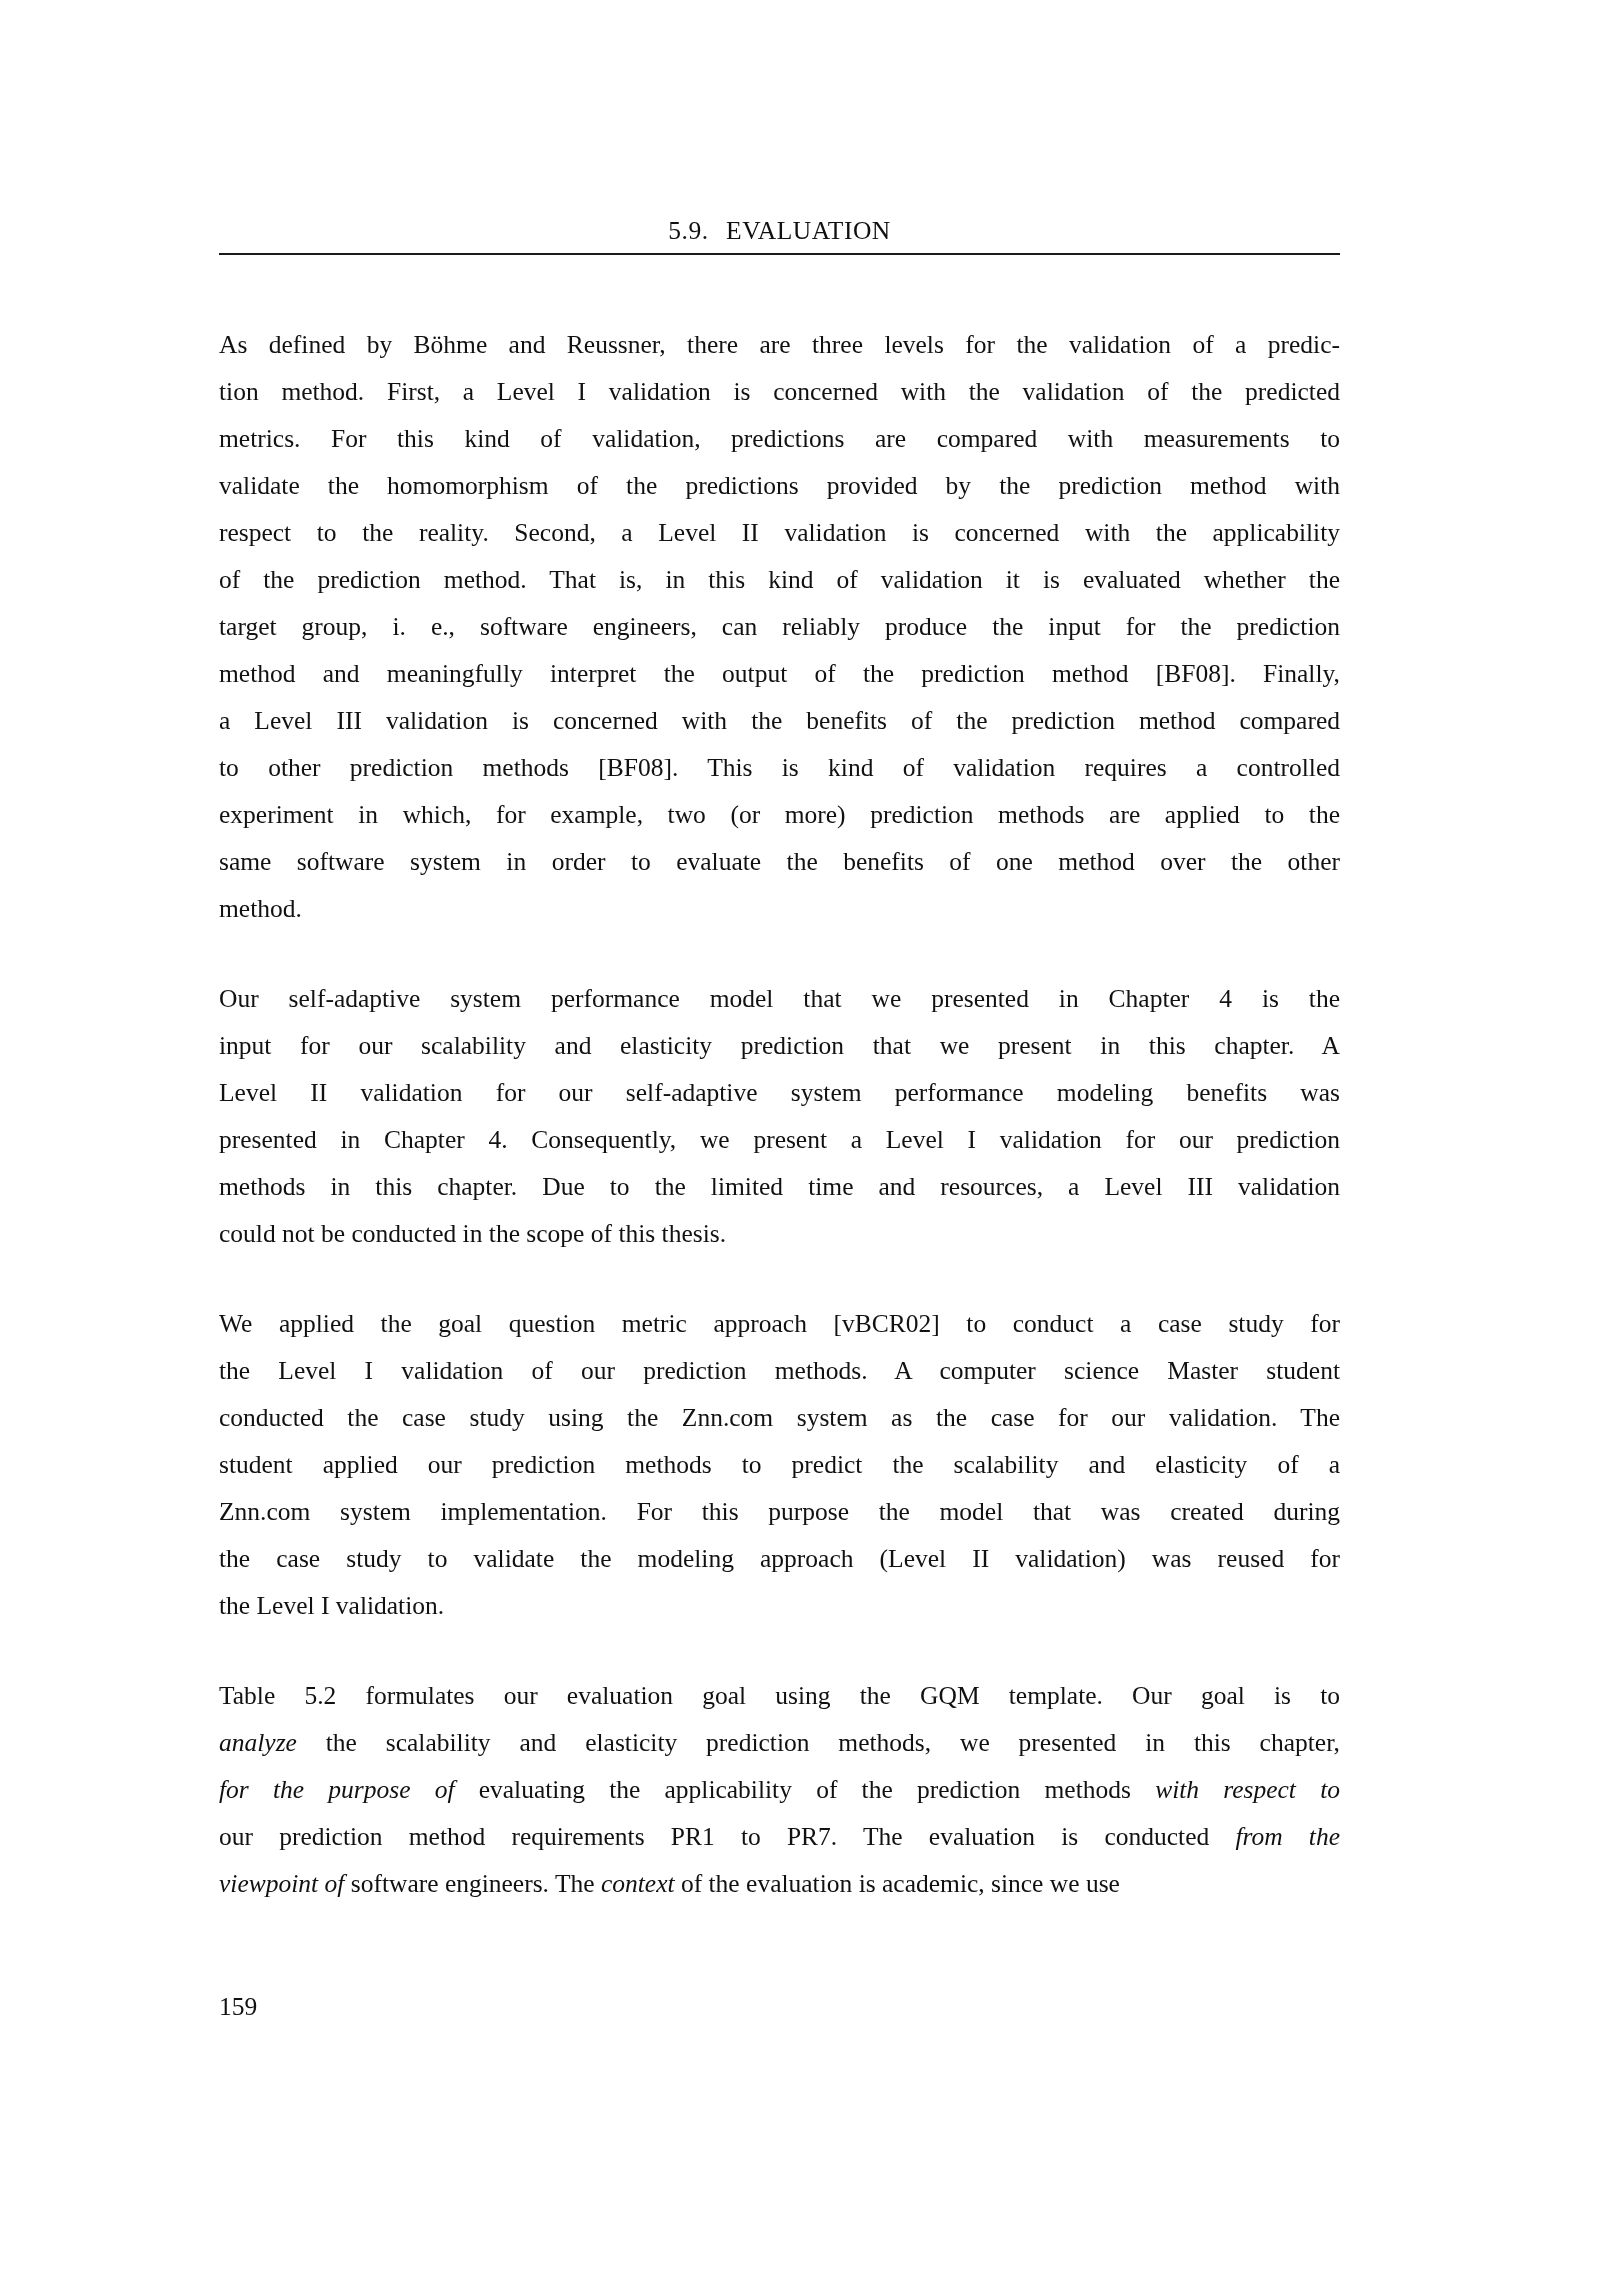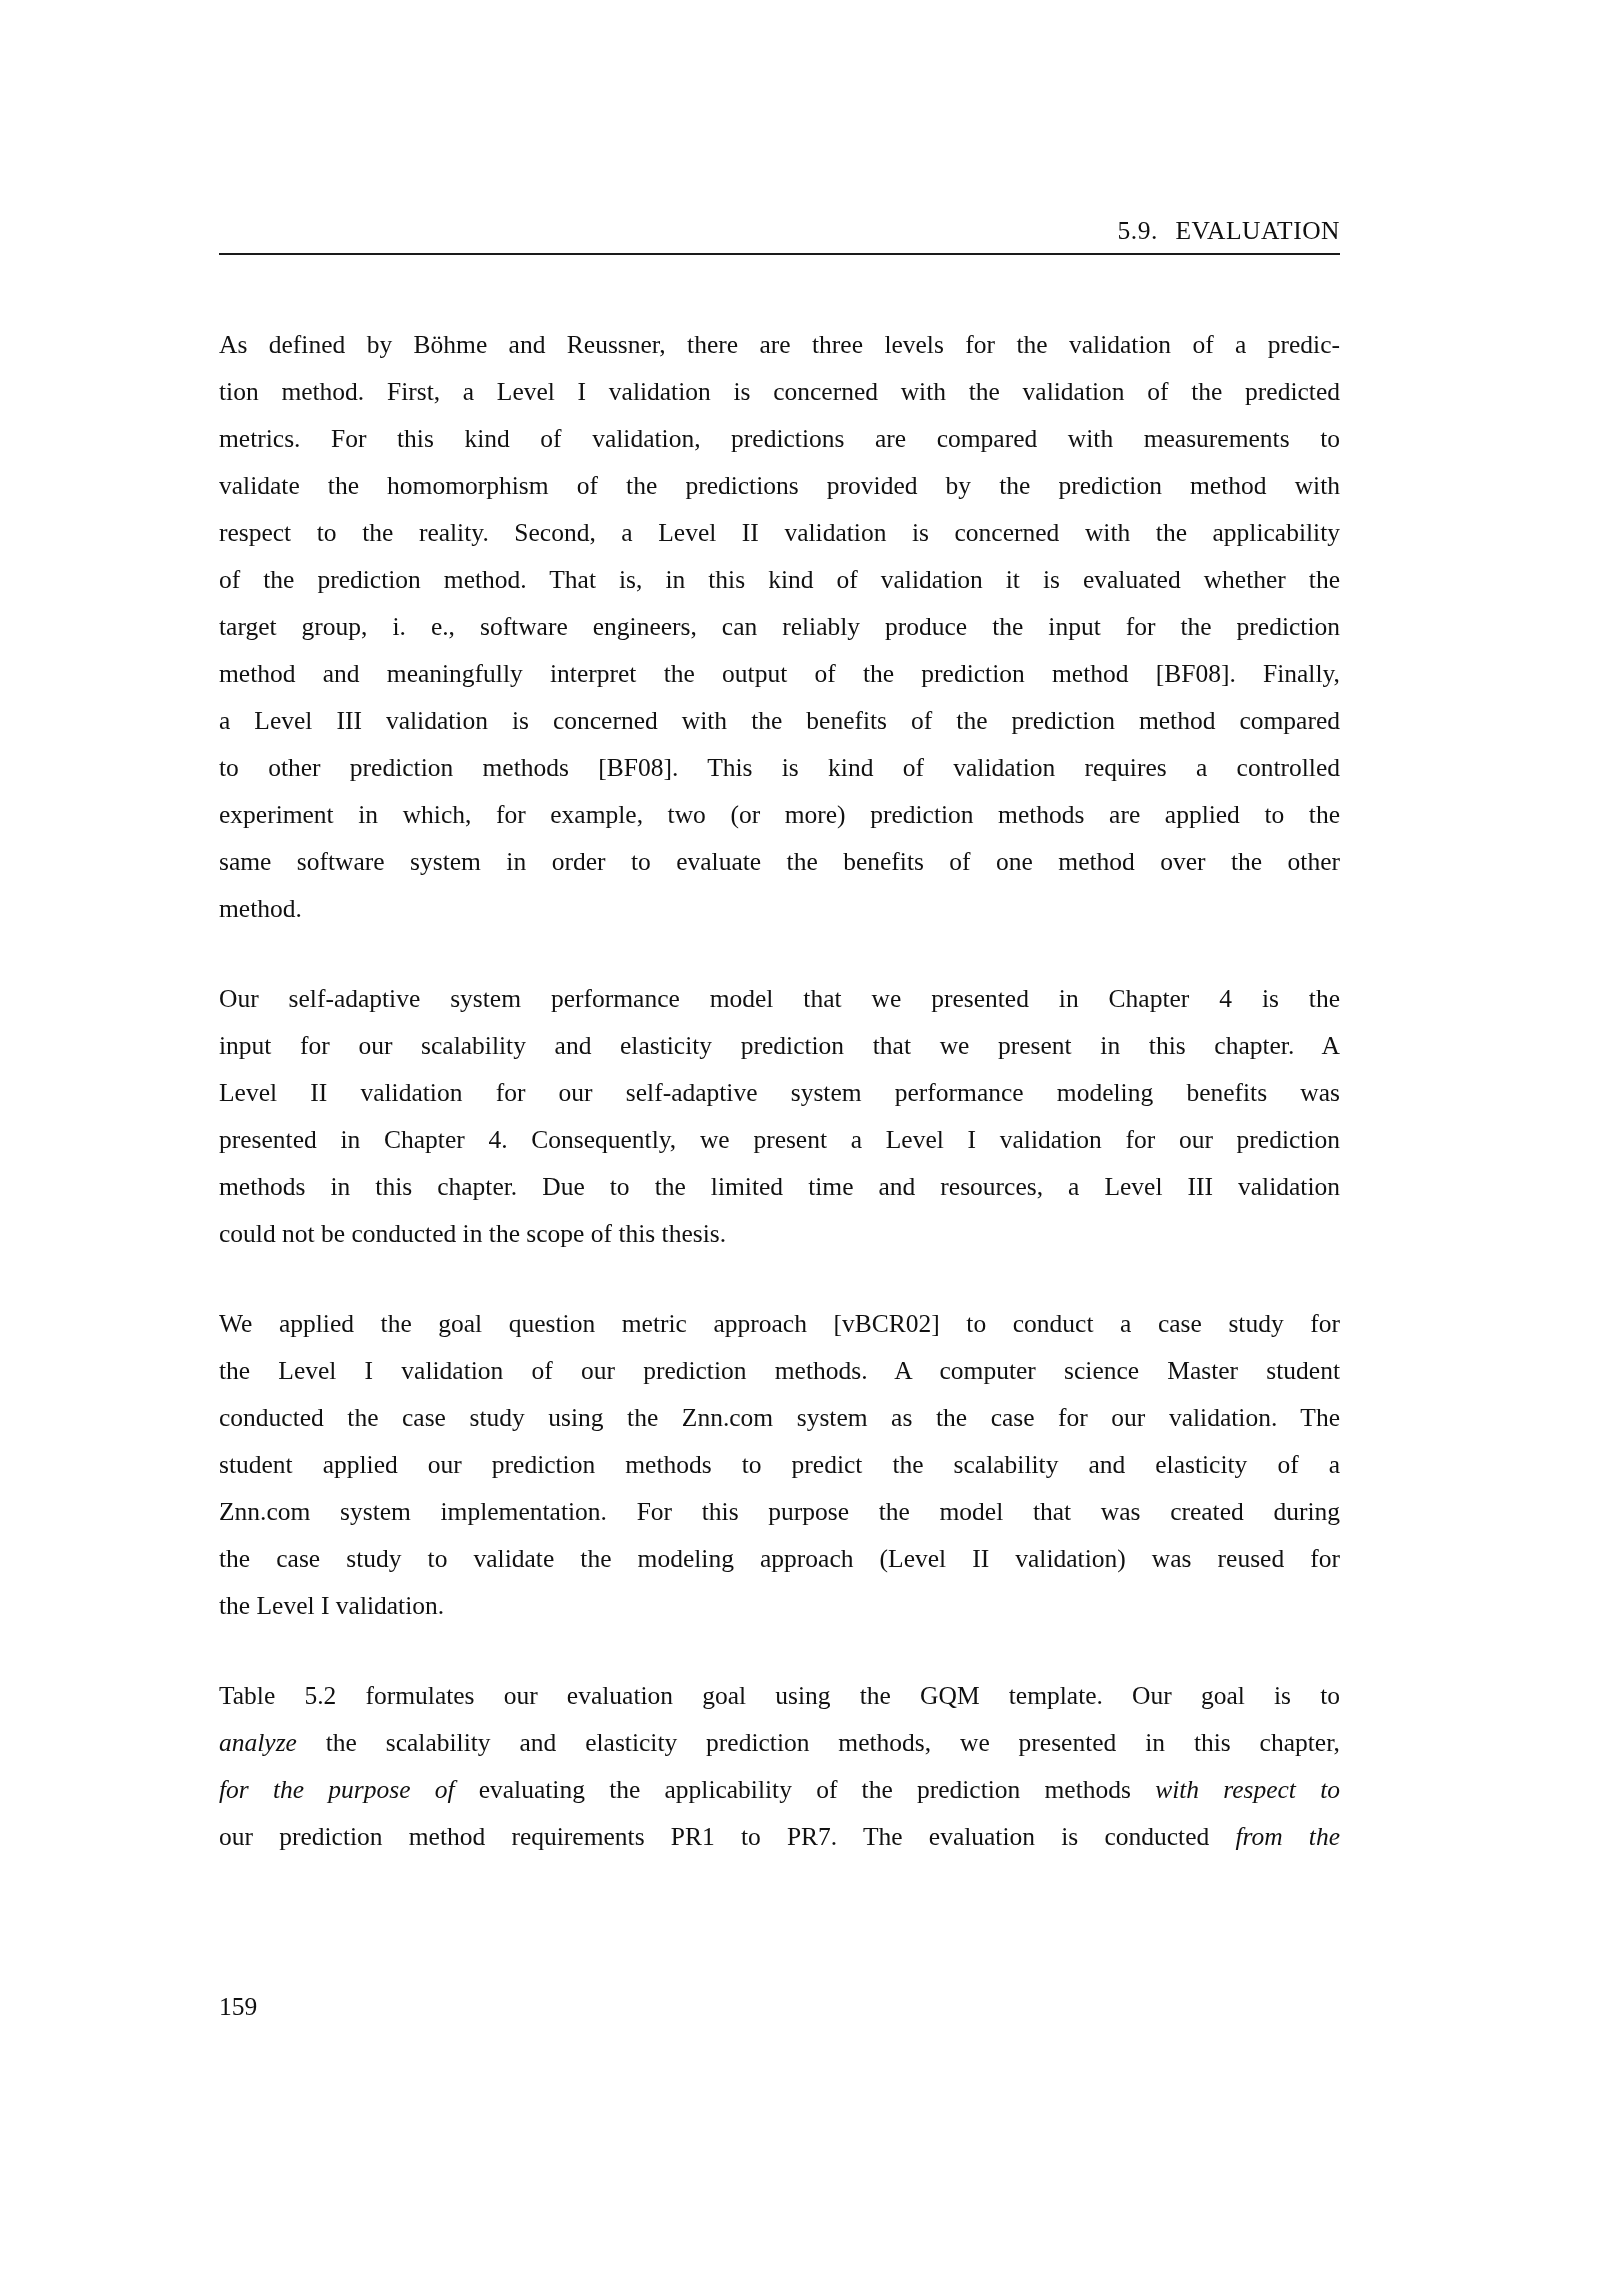--- a/index.html
+++ b/index.html
@@ -15,21 +15,21 @@
     margin: 0 auto;
     font-family: "Liberation Serif", "DejaVu Serif", serif;
     color: #111111;
     overflow: hidden;
   }
   .running-header {
     position: absolute;
     left: 219px;
     width: 1121px;
     top: 216px;
-    text-align: right;
+    text-align: center;
     font-size: 25.5px;
     line-height: 29px;
     letter-spacing: 0.5px;
     white-space: nowrap;
   }
   .running-header .section-num {
     margin-right: 17.6px;
   }
   .header-rule {
     position: absolute;
@@ -112,19 +112,20 @@
         <div class="line"><span>student applied our prediction methods to predict the scalability and elasticity of a</span></div>
         <div class="line"><span>Znn.com system implementation. For this purpose the model that was created during</span></div>
         <div class="line"><span>the case study to validate the modeling approach (Level II validation) was reused for</span></div>
         <div class="line last"><span>the Level I validation.</span></div>
       </div>
       <div class="paragraph">
         <div class="line"><span>Table 5.2 formulates our evaluation goal using the GQM template.  Our goal is to</span></div>
         <div class="line"><span class="it">analyze</span><span> the scalability and elasticity prediction methods, we presented in this chapter,</span></div>
         <div class="line"><span class="it">for the purpose of</span><span> evaluating the applicability of the prediction methods </span><span class="it">with respect to</span></div>
         <div class="line"><span>our prediction method requirements PR1 to PR7. The evaluation is conducted </span><span class="it">from the</span></div>
+        <div class="line last"><span class="it">viewpoint of</span><span> software engineers. The </span><span class="it">context</span><span> of the evaluation is academic, since we use</span></div>
       </div>
     </div>
 
   <div class="page-number">159</div>
 
 </div>
 
 
 </body></html>

